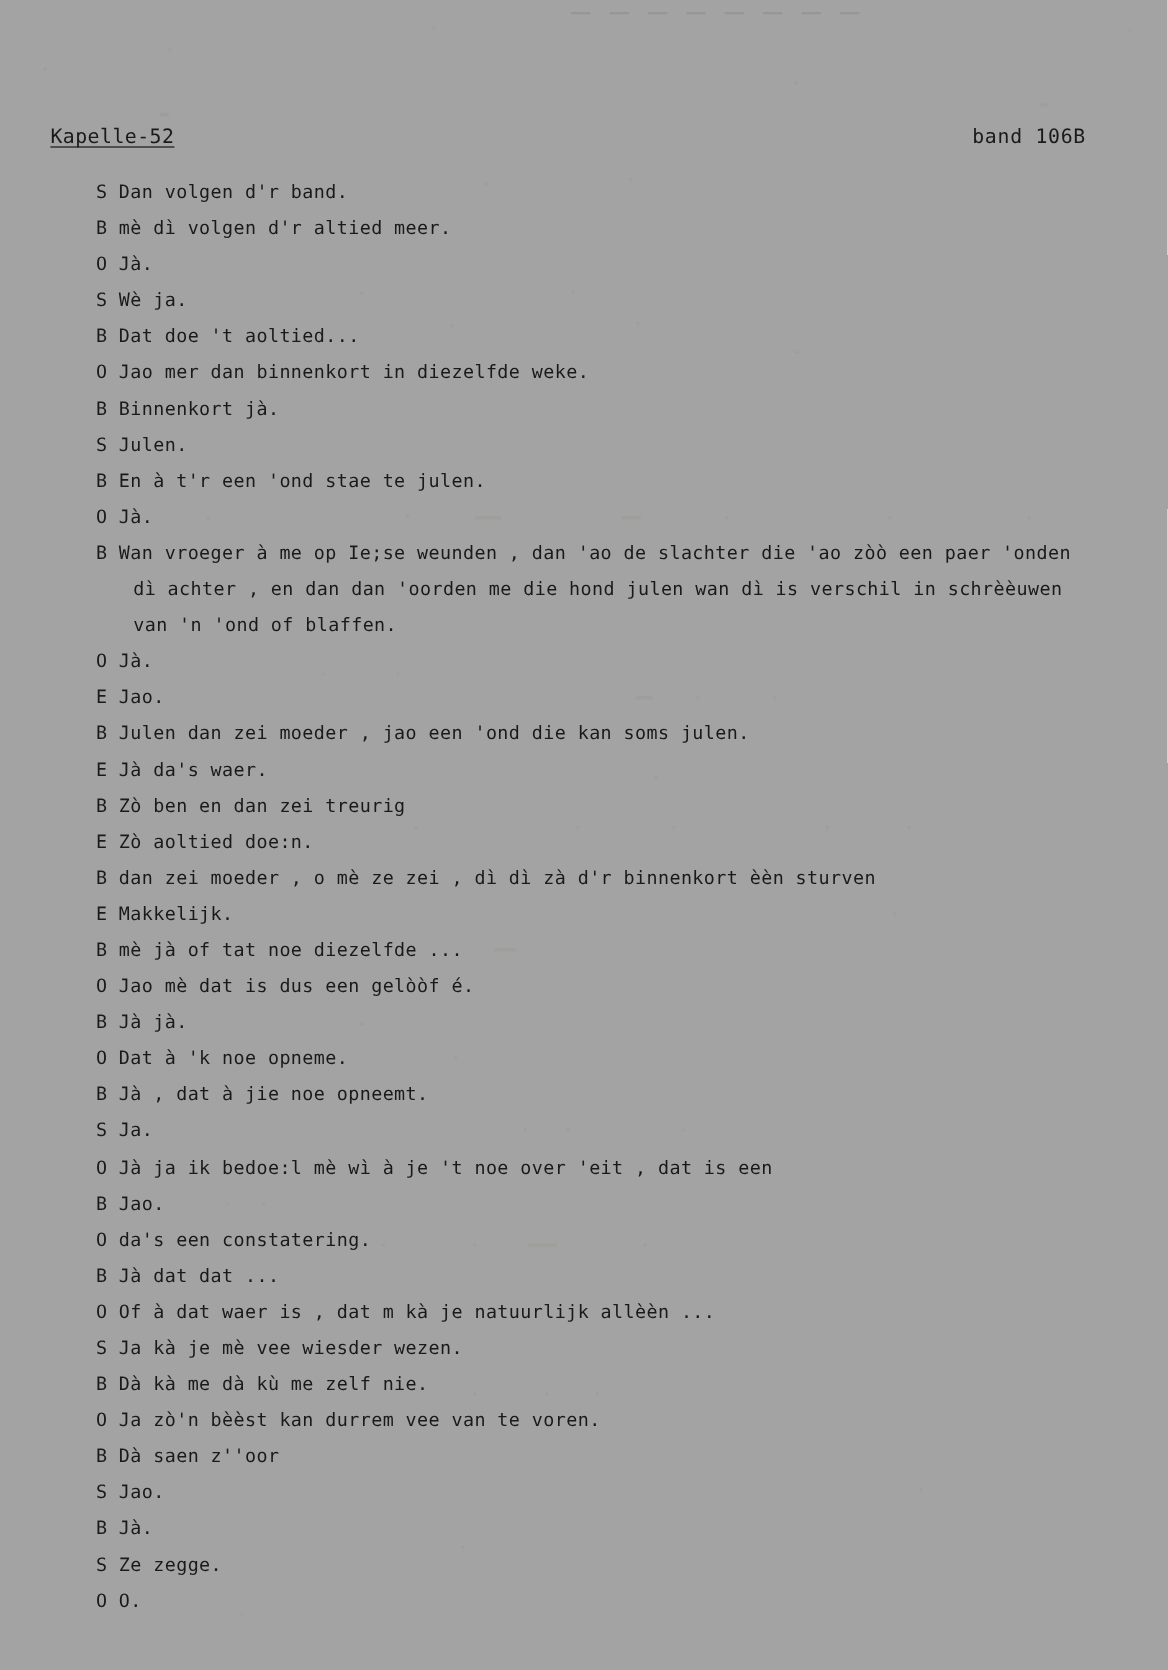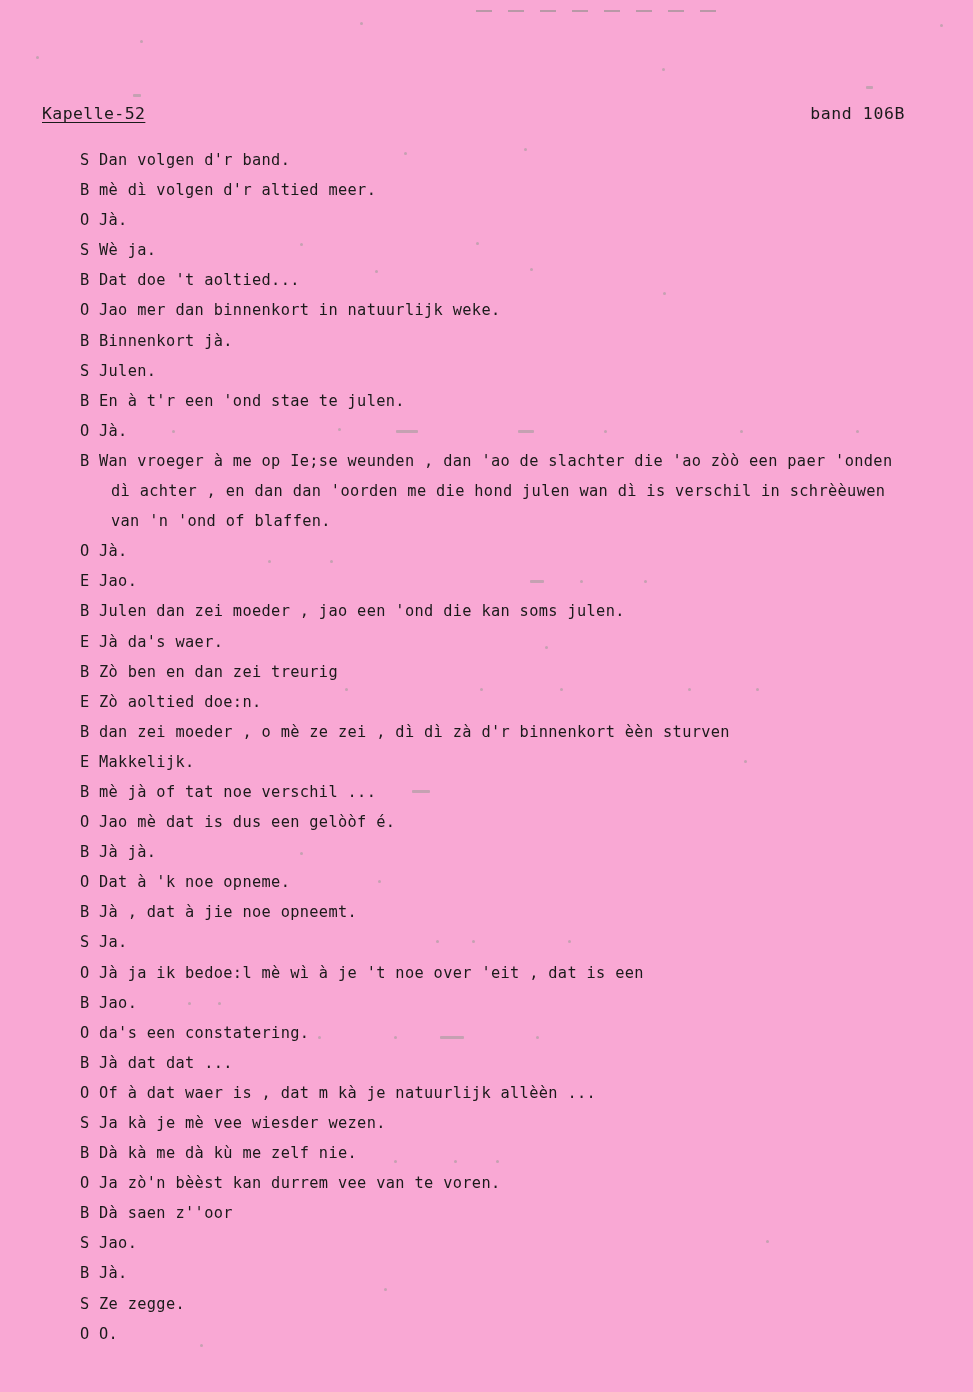--- a/index.html
+++ b/index.html
@@ -4,21 +4,21 @@
 <style>
   html, body {
     margin: 0;
     padding: 0;
     background: #ffffff;
   }
   .page {
     position: relative;
     width: 973px;
     height: 1392px;
-    background: #f9a8d4;
+    background: #a3a3a3;
     font-family: "DejaVu Sans Mono", monospace;
     color: #1a1a1a;
     overflow: hidden;
   }
   
   .speck {
     position: absolute;
     background: #9a9a96;
     border-radius: 50%;
     opacity: .55;
@@ -149,37 +149,37 @@
     <span class="doc-id">Kapelle-52</span>
     <span class="band">band 106B</span>
   </div>
 
   <div class="body">
       <div class="line"><span class="spk">S</span><span class="txt">Dan volgen d'r band.</span></div>
       <div class="line"><span class="spk">B</span><span class="txt">mè dì volgen d'r altied meer.</span></div>
       <div class="line"><span class="spk">O</span><span class="txt">Jà.</span></div>
       <div class="line"><span class="spk">S</span><span class="txt">Wè ja.</span></div>
       <div class="line"><span class="spk">B</span><span class="txt">Dat doe 't aoltied...</span></div>
-      <div class="line"><span class="spk">O</span><span class="txt">Jao mer dan binnenkort in natuurlijk weke.</span></div>
+      <div class="line"><span class="spk">O</span><span class="txt">Jao mer dan binnenkort in diezelfde weke.</span></div>
       <div class="line"><span class="spk">B</span><span class="txt">Binnenkort jà.</span></div>
       <div class="line"><span class="spk">S</span><span class="txt">Julen.</span></div>
       <div class="line"><span class="spk">B</span><span class="txt">En à t'r een 'ond stae te julen.</span></div>
       <div class="line"><span class="spk">O</span><span class="txt">Jà.</span></div>
       <div class="line"><span class="spk">B</span><span class="txt">Wan vroeger à me op Ie;se weunden , dan 'ao de slachter die 'ao zòò een paer 'onden</span></div>
       <div class="line cont"><span class="spk"></span><span class="txt">dì achter , en dan dan 'oorden me die hond julen wan dì is verschil in schrèèuwen</span></div>
       <div class="line cont"><span class="spk"></span><span class="txt">van 'n 'ond of blaffen.</span></div>
       <div class="line"><span class="spk">O</span><span class="txt">Jà.</span></div>
       <div class="line"><span class="spk">E</span><span class="txt">Jao.</span></div>
       <div class="line"><span class="spk">B</span><span class="txt">Julen dan zei moeder , jao een 'ond die kan soms julen.</span></div>
       <div class="line"><span class="spk">E</span><span class="txt">Jà da's waer.</span></div>
       <div class="line"><span class="spk">B</span><span class="txt">Zò ben en dan zei treurig</span></div>
       <div class="line"><span class="spk">E</span><span class="txt">Zò aoltied doe:n.</span></div>
       <div class="line"><span class="spk">B</span><span class="txt">dan zei moeder , o mè ze zei , dì dì zà d'r binnenkort èèn sturven</span></div>
       <div class="line"><span class="spk">E</span><span class="txt">Makkelijk.</span></div>
-      <div class="line"><span class="spk">B</span><span class="txt">mè jà of tat noe verschil ...</span></div>
+      <div class="line"><span class="spk">B</span><span class="txt">mè jà of tat noe diezelfde ...</span></div>
       <div class="line"><span class="spk">O</span><span class="txt">Jao mè dat is dus een gelòòf é.</span></div>
       <div class="line"><span class="spk">B</span><span class="txt">Jà jà.</span></div>
       <div class="line"><span class="spk">O</span><span class="txt">Dat à 'k noe opneme.</span></div>
       <div class="line"><span class="spk">B</span><span class="txt">Jà , dat à jie noe opneemt.</span></div>
       <div class="line"><span class="spk">S</span><span class="txt">Ja.</span></div>
       <div class="line"><span class="spk">O</span><span class="txt">Jà ja ik bedoe:l mè wì à je 't noe over 'eit , dat is een</span></div>
       <div class="line"><span class="spk">B</span><span class="txt">Jao.</span></div>
       <div class="line"><span class="spk">O</span><span class="txt">da's een constatering.</span></div>
       <div class="line"><span class="spk">B</span><span class="txt">Jà dat dat ...</span></div>
       <div class="line"><span class="spk">O</span><span class="txt">Of à dat waer is , dat m kà je natuurlijk allèèn ...</span></div>

